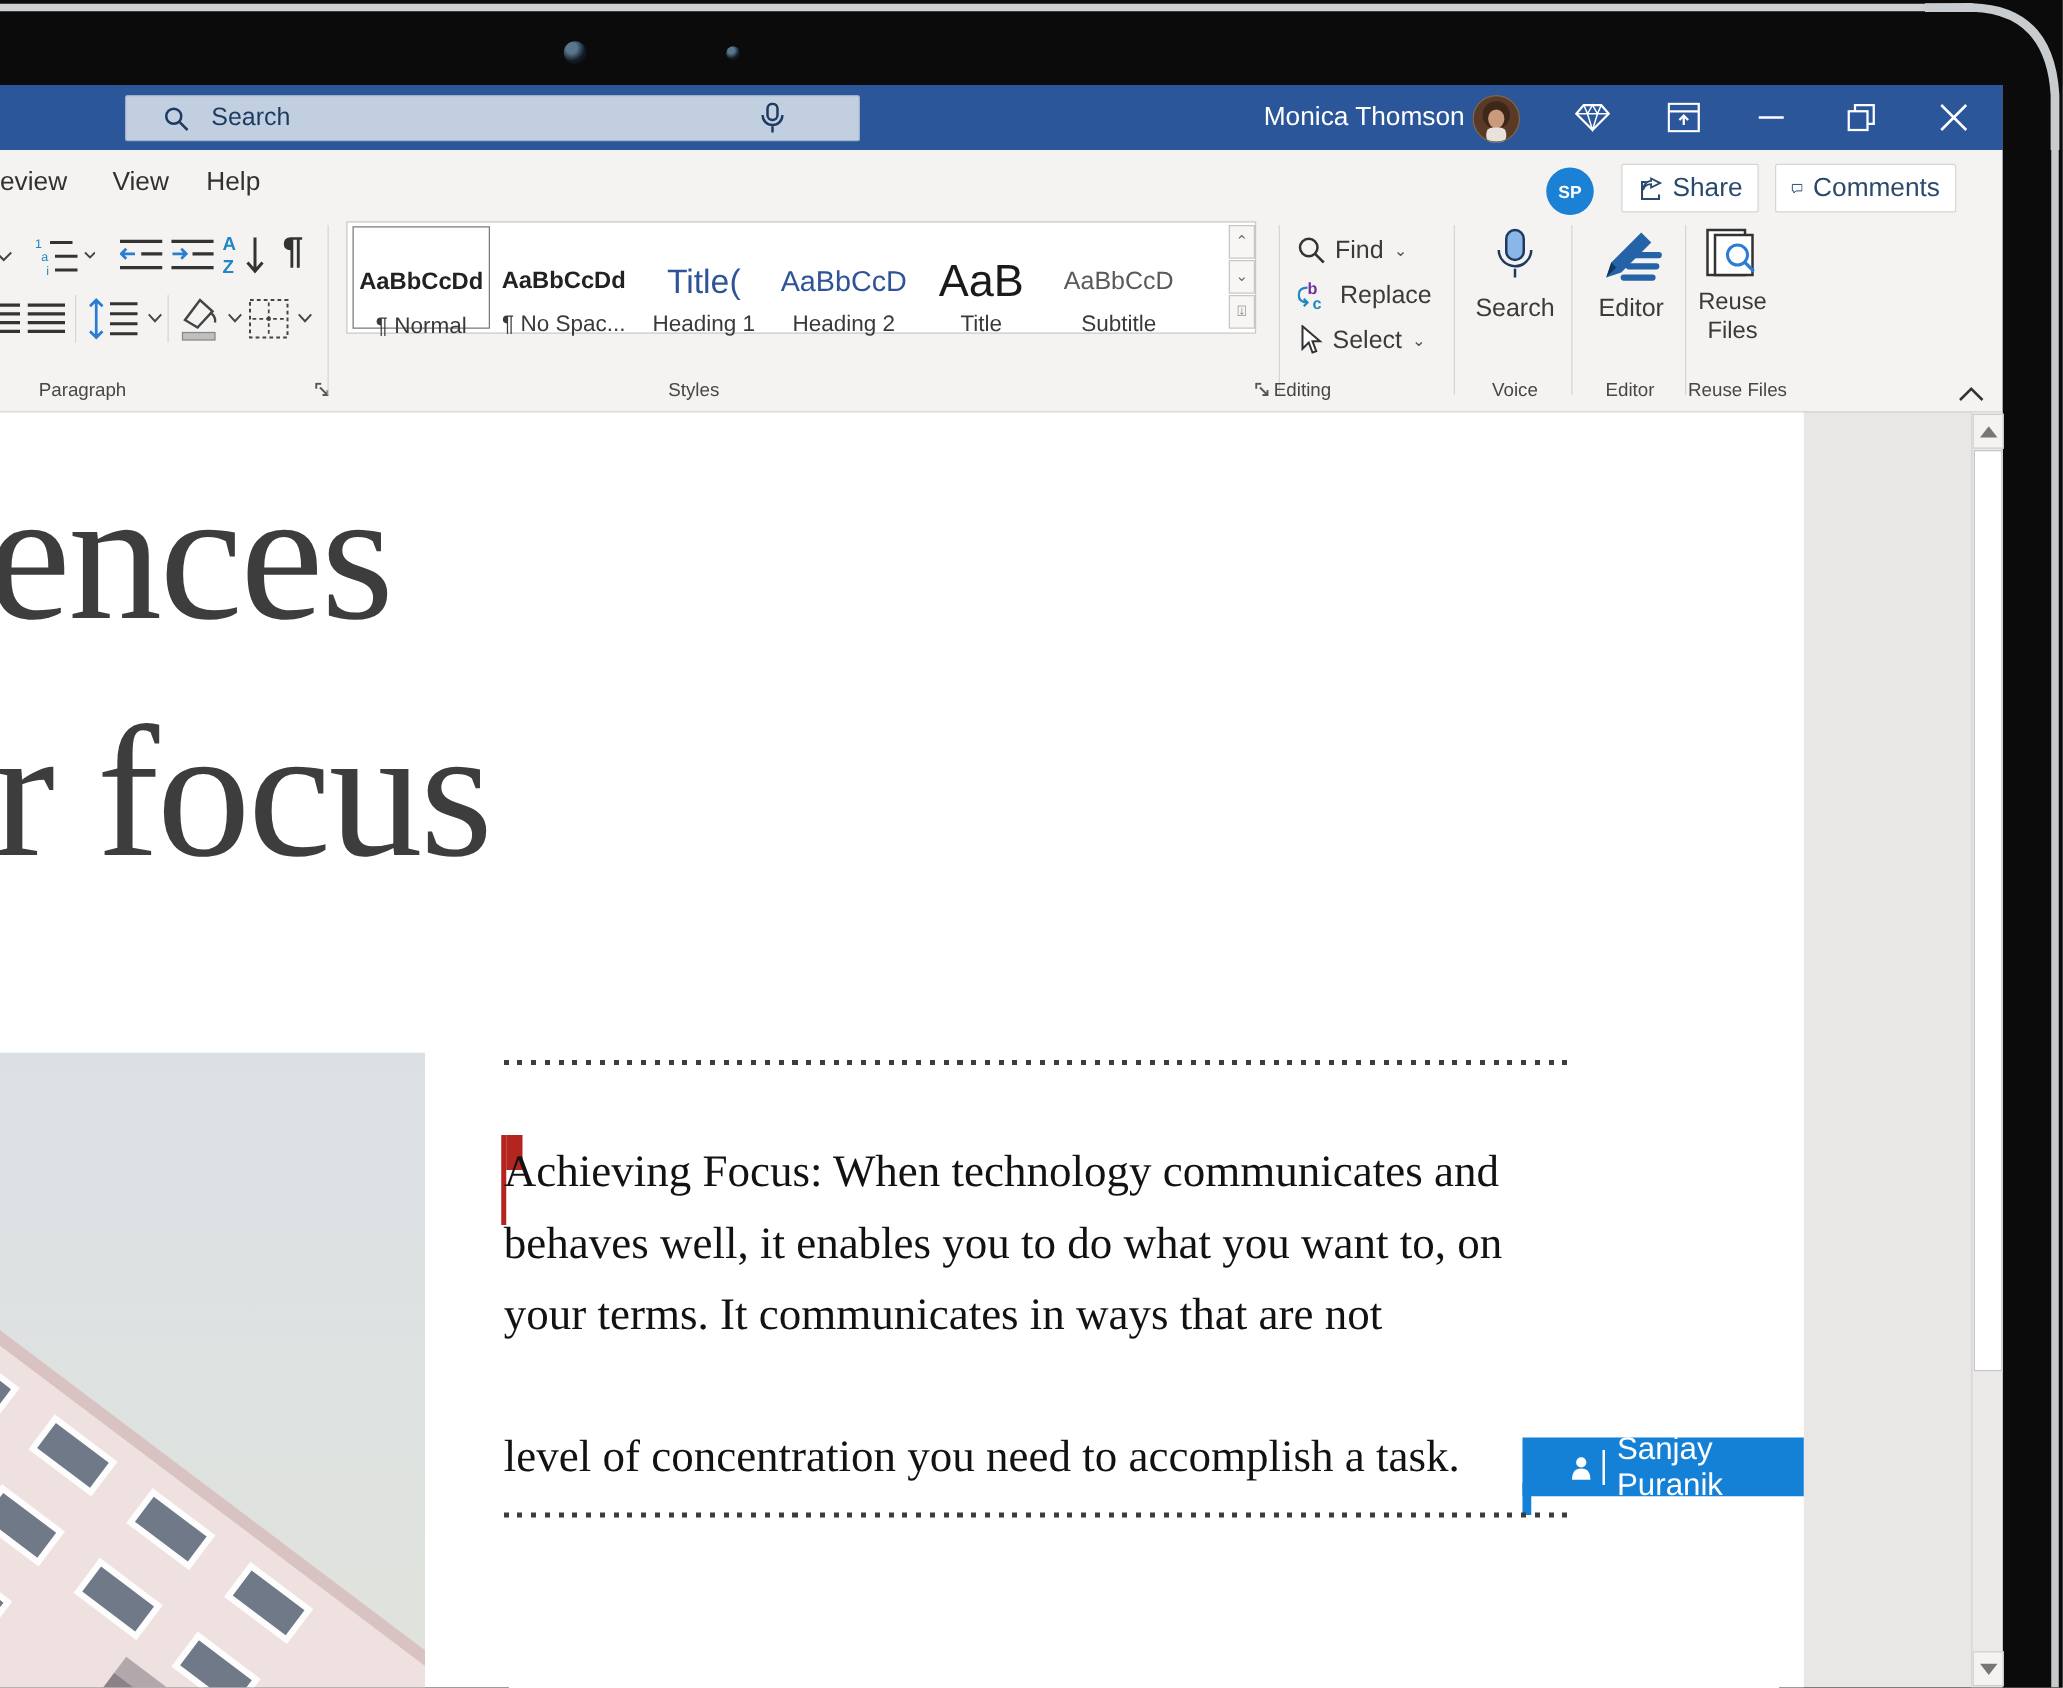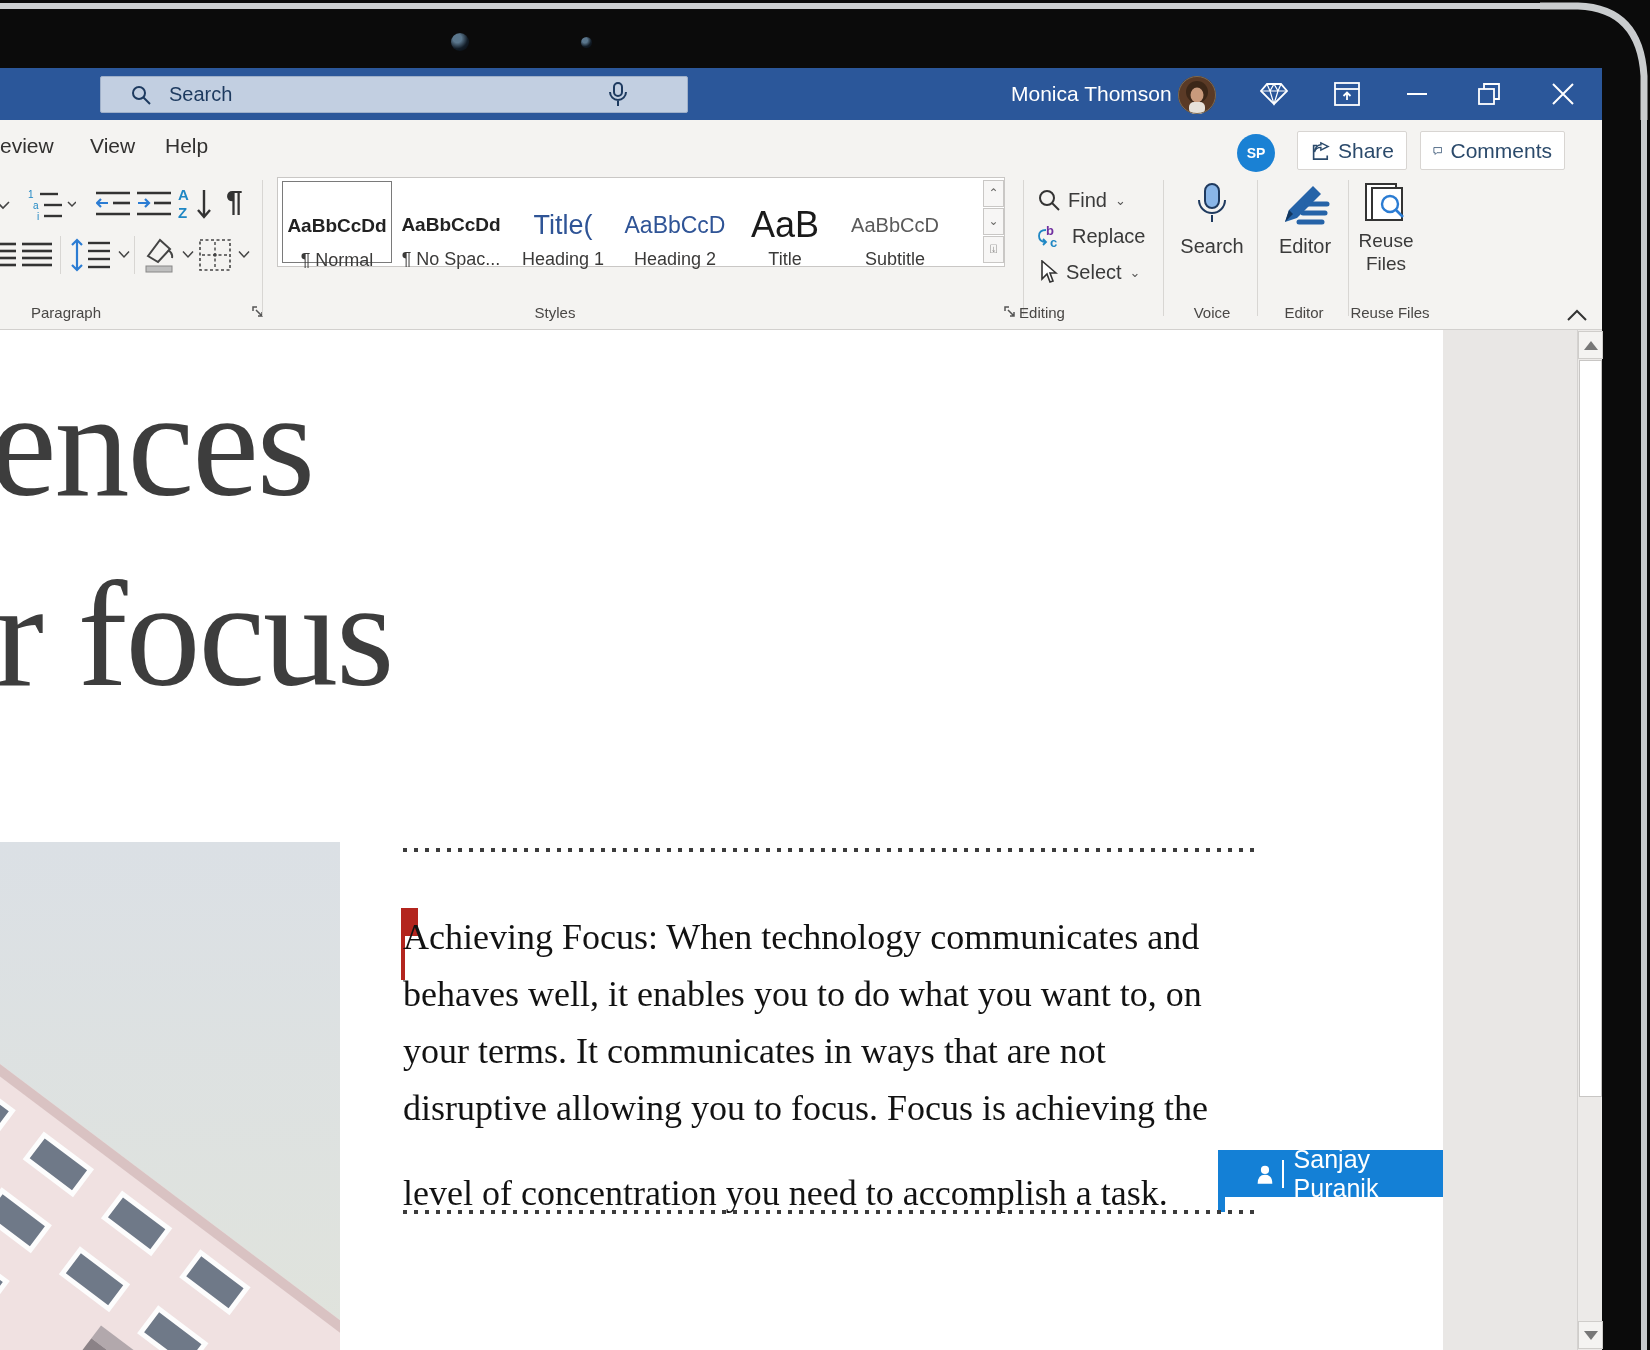--- a/index.html
+++ b/index.html
@@ -349,22 +349,21 @@
       <div class="h-line" style="left:-6px;top:218px;">r focus</div>
 
       <div class="dotline" style="top:518px;"></div>
 
       <div class="abs" style="left:401px;top:578px;width:4px;height:72px;background:#b3251e;"></div>
       <div class="abs" style="left:405px;top:578px;width:13px;height:28px;background:#b3251e;"></div>
 
       <div class="bodyline" style="top:586px;">Achieving Focus: When technology communicates and</div>
       <div class="bodyline" style="top:643px;">behaves well, it enables you to do what you want to, on</div>
       <div class="bodyline" style="top:700px;">your terms. It communicates in ways that are not</div>
-      <div class="bodyline" style="top:757px;">disruptive allowing you to focus. Focus is achieving the</div>
-      <div class="bodyline" style="top:842px;">level of concentration you need to accomplish a task.</div>
+      <div class="bodyline" style="top:814px;">level of concentration you need to accomplish a task.</div>
 
       <div class="collab-flag">
         <svg style="margin:0 8px 0 7px;" width="22" height="24" viewBox="0 0 22 24">
           <circle cx="11" cy="7" r="5" fill="#fff"></circle>
           <path d="M 2 24 Q 2 13 11 13 Q 20 13 20 24 Z" fill="#fff"></path>
         </svg>
         <div style="width:2px;height:28px;background:#fff;margin-right:10px;"></div>
         <span style="padding-right:12px;">Sanjay Puranik</span>
       </div>
       <div class="abs" style="left:1218px;top:856px;width:7px;height:26px;background:#1480d6;"></div>

